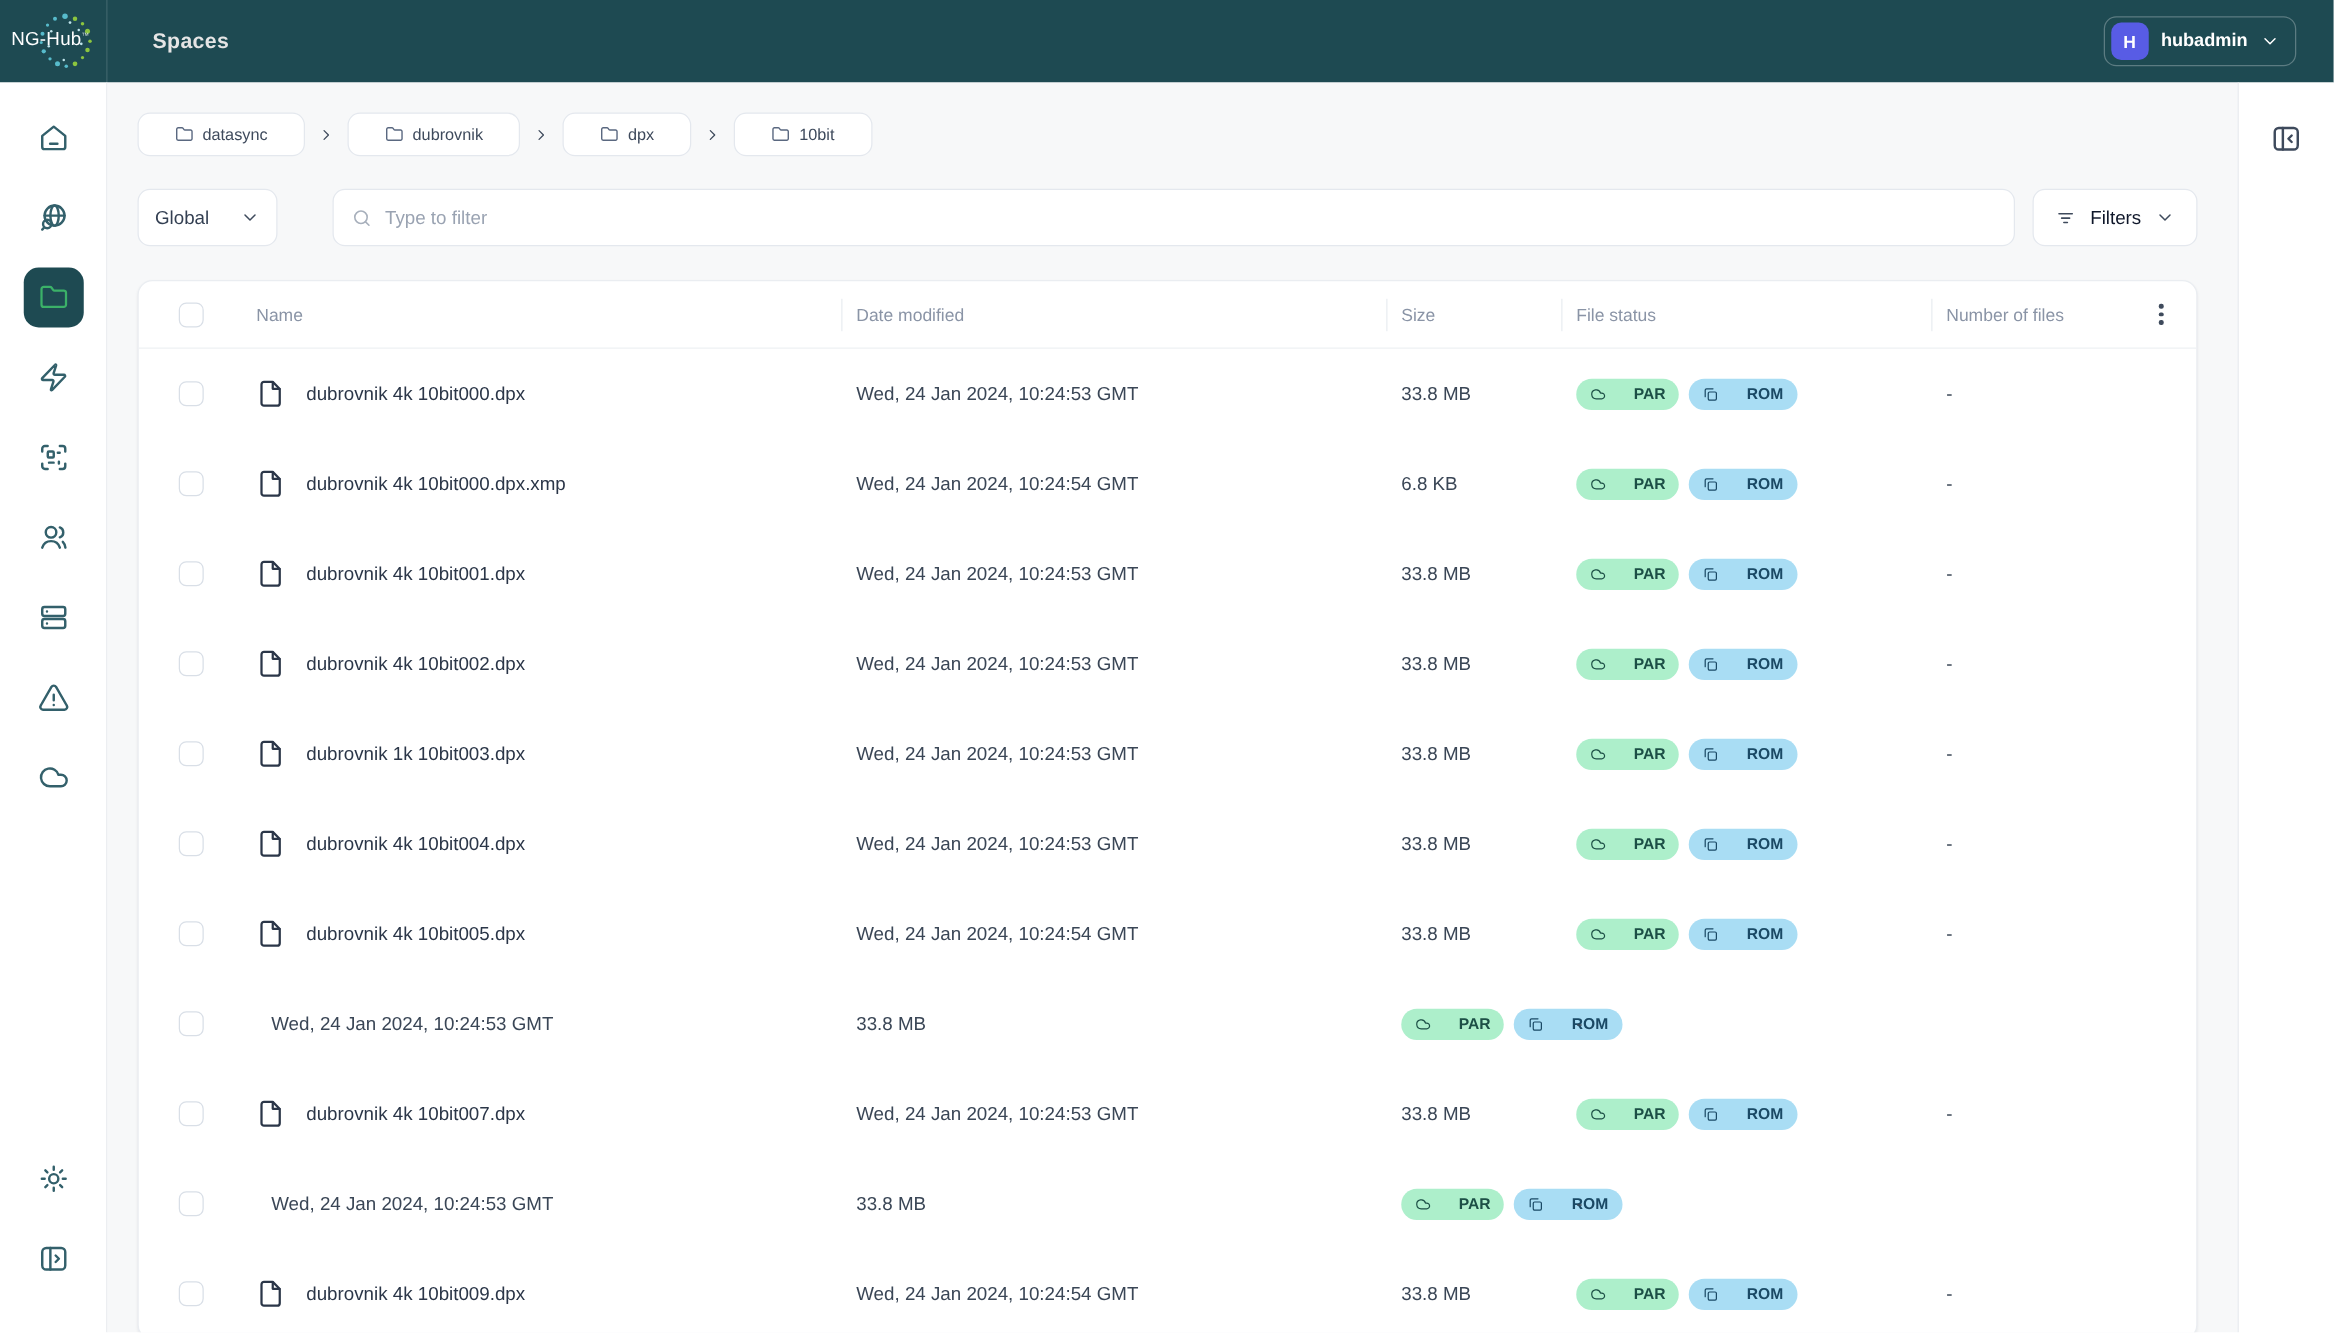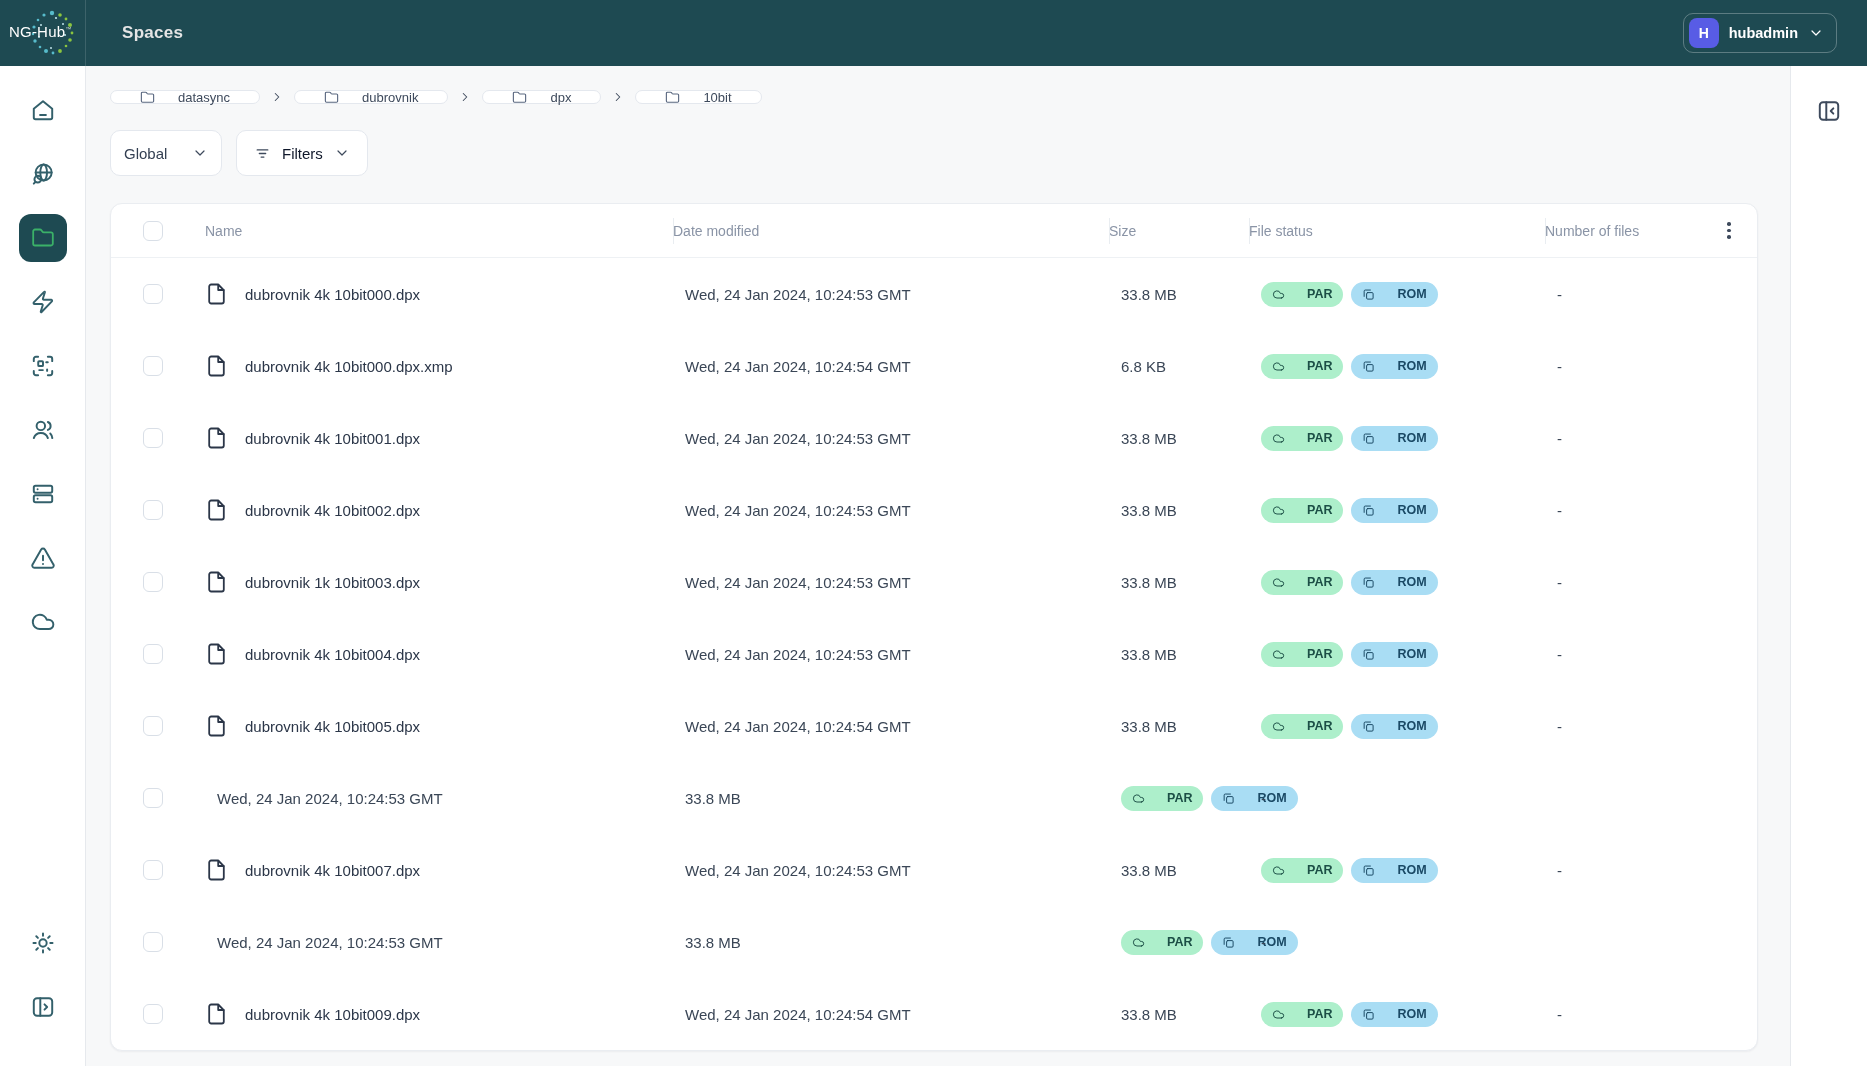--- a/index.html
+++ b/index.html
@@ -35,42 +35,42 @@
   .side-spacer{flex:1}
 
   .main{flex:1;min-width:0;background:var(--page-bg);padding:24px 32px 0 24px;overflow:hidden}
 
   .rightbar{width:77px;background:#fff;border-left:1px solid var(--border);display:flex;justify-content:center;align-items:flex-start;padding-top:32px;flex:none}
   .panel-btn{color:#3E4A5C;cursor:pointer;display:flex}
 
   
   .crumbs{display:flex;align-items:center;gap:10px}
   .crumb-group{display:flex;align-items:center;gap:10px}
-  .crumb{background:#fff;border:1px solid #E4E8EE;border-radius:10px;height:14px;display:flex;align-items:center;gap:23px;padding:0 29px;cursor:pointer}
+  .crumb{background:#fff;border:1px solid #E4E8EE;border-radius:10px;height:35px;display:flex;align-items:center;gap:7px;padding:0 29px;cursor:pointer}
   .crumb .lbl{font-size:13px;color:#3E4A5C}
   .crumb svg{color:#5A6880}
   .crumb-sep{color:#3E4A5C;display:flex}
 
   
   .toolbar{margin-top:26px;display:flex;align-items:center}
   .scope{width:112px;height:46px;background:#fff;border:1px solid #E4E8EE;border-radius:10px;display:flex;align-items:center;justify-content:space-between;padding:0 13px;cursor:pointer;flex:none}
   .scope .lbl{font-size:15px;color:#333F52}
   .scope svg,.filters svg{color:#3E4A5C}
   .searchbox{flex:1;height:46px;margin-left:44px;background:#fff;border:1px solid #E4E8EE;border-radius:10px;display:flex;align-items:center;gap:10px;padding:0 14px}
   .searchbox svg{color:#A8B0BC;flex:none}
   .searchbox input{border:none;outline:none;flex:1;font-size:15px;color:#333F52;font-family:inherit;background:transparent}
   .searchbox input::placeholder{color:#9AA3B2}
   .filters{height:46px;margin-left:14px;background:#fff;border:1px solid #E4E8EE;border-radius:10px;display:flex;align-items:center;gap:11px;padding:0 17px;cursor:pointer;flex:none}
   .filters .lbl{font-size:15px;color:#0f172a}
 
   
   .card{margin-top:27px;background:#fff;border:1px solid #EAEDF1;border-radius:12px;box-shadow:0 1px 2px rgba(16,24,40,.05);overflow:hidden}
   .trow{display:grid;grid-template-columns:94px 468px 436px 140px 296px 1fr 56px;align-items:center}
   .thead{height:54px;border-bottom:1px solid #EEF1F4;color:var(--muted);font-size:14px}
-  .th{position:relative;}
+  .th{position:relative;padding-left:12px}
   .th.first{padding-left:0}
   .th.sep::before{content:"";position:absolute;left:0;top:50%;transform:translateY(-50%);width:1px;height:26px;background:#E9EDF1}
   .cb-cell{padding-left:32px}
   .cb{width:20px;height:20px;border:1.5px solid #D9DFE7;border-radius:6px;background:#fff;cursor:pointer;display:block}
   .tbody .trow{height:72px;cursor:pointer}
   .name-cell{display:flex;align-items:center;gap:16px;min-width:0}
   .file-name{font-size:15px;color:var(--dark);white-space:nowrap;overflow:hidden;text-overflow:ellipsis}
   .cell{padding-left:12px;font-size:15px;color:var(--body-text)}
   .status-cell{display:flex;gap:8px;padding-left:12px}
   .badge{height:25px;border-radius:999px;padding:0 11px;display:inline-flex;align-items:center;gap:22px;font-size:12.5px;font-weight:700}
@@ -268,20 +268,27 @@
 
       </div>
 
       <div class="toolbar">
         <div class="scope">
           <span class="lbl">Global</span>
           <svg width="16" height="16" viewBox="0 0 24 24">
               <path class="icn" stroke-width="2.2" d="m6 9 6 6 6-6"></path>
             </svg>
         </div>
+        <div class="searchbox">
+          <svg width="17" height="17" viewBox="0 0 24 24">
+              <circle class="icn" stroke-width="2" cx="11" cy="11" r="7"></circle>
+              <path class="icn" stroke-width="2" d="m20 20-3.8-3.8"></path>
+            </svg>
+          <input type="text" placeholder="Type to filter" style="">
+        </div>
         <div class="filters">
           <svg width="17" height="17" viewBox="0 0 24 24">
               <path class="icn" stroke-width="2.2" d="M4.5 7h15M7.5 12h9M10 17h4"></path>
             </svg>
           <span class="lbl">Filters</span>
           <svg width="16" height="16" viewBox="0 0 24 24">
               <path class="icn" stroke-width="2.2" d="m6 9 6 6 6-6"></path>
             </svg>
         </div>
       </div>

